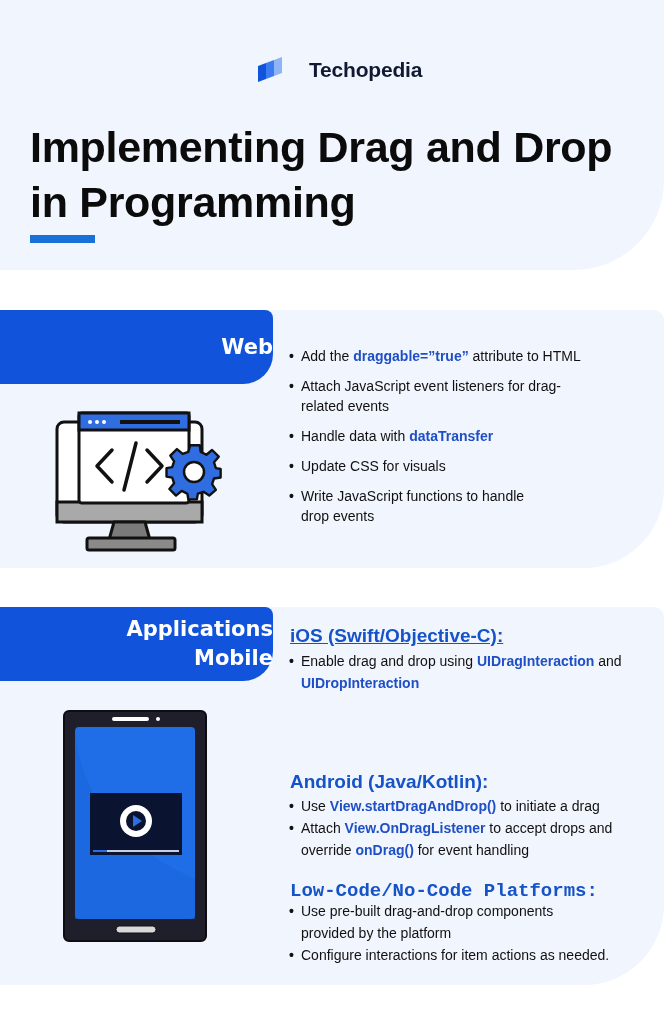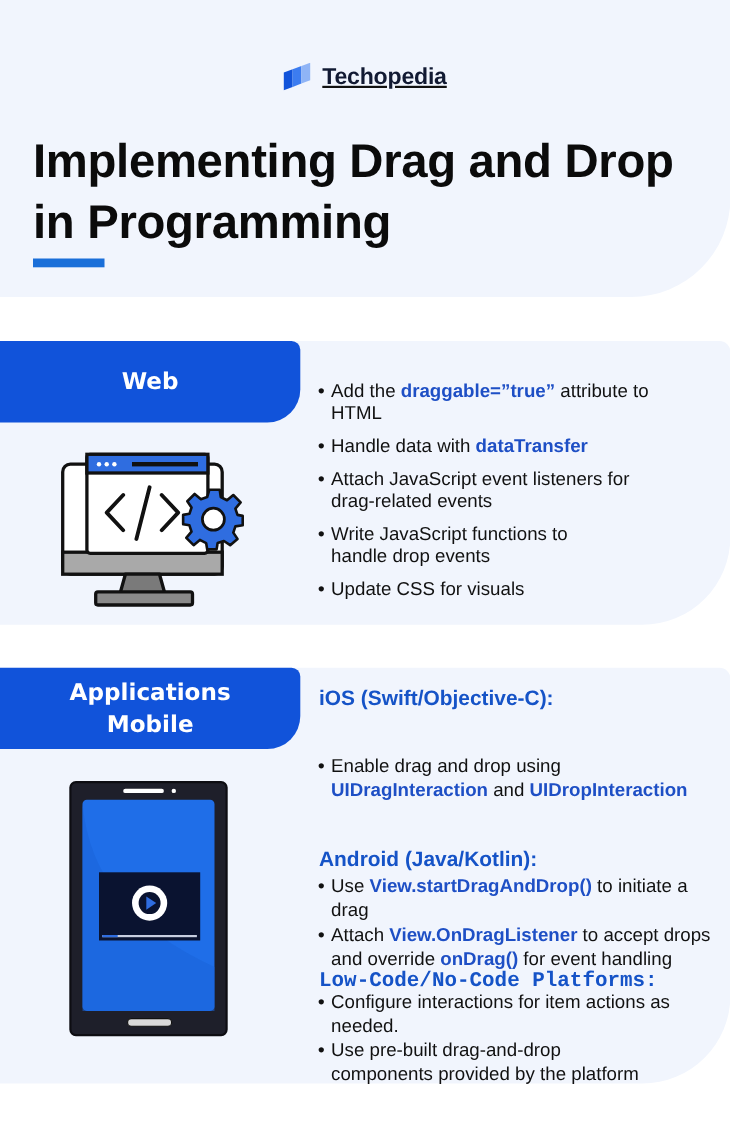--- a/index.html
+++ b/index.html
@@ -3,21 +3,21 @@
   <meta charset="utf-8">
   <style>
     * { box-sizing: border-box; margin: 0; padding: 0; }
     html, body { width: 664px; height: 1024px; background: #ffffff; overflow: hidden; }
     body { position: relative; font-family: "Liberation Sans", sans-serif; color: #111; }
 
     .hero {
       position: absolute; left: 0; top: 0; width: 664px; height: 270px;
       background: #f1f5fd; border-bottom-right-radius: 90px;
     }
-    .logo { position: absolute; left: 257px; top: 56px; height: 28px; display: flex; align-items: center; gap: 8px; text-decoration: underline; }
+    .logo { position: absolute; left: 257px; top: 56px; height: 28px; display: flex; align-items: center; gap: 24px; }
     .logo svg { width: 28px; height: 26px; }
     .logo-text { font-family: "Liberation Sans", sans-serif; font-weight: 700; font-size: 21px; color: #121a33; letter-spacing: -0.2px; }
 
     .title {
       position: absolute; left: 30px; top: 120px; width: 640px;
       font-family: "Liberation Sans", sans-serif; font-weight: 700; font-size: 43px; line-height: 55px;
       color: #0b0b0b; letter-spacing: -0.3px;
     }
     .title-bar { position: absolute; left: 30px; top: 235px; width: 65px; height: 8px; background: #1a6fd9; }
 
@@ -25,26 +25,26 @@
       position: absolute; left: 0; width: 664px; background: #f1f5fd;
       border-top-right-radius: 10px; border-bottom-right-radius: 80px;
     }
     .panel-web { top: 310px; height: 258px; }
     .panel-mob { top: 607px; height: 378px; }
 
     .section-tag {
       position: absolute; left: 0; width: 273px; height: 74px; background: #1153da;
       border-top-right-radius: 8px; border-bottom-right-radius: 30px;
       color: #ffffff; font-family: "DejaVu Sans", sans-serif; font-weight: 700; font-size: 21px;
-      line-height: 29px; text-align: center; display: flex; flex-direction: column; justify-content: center;
+      line-height: 29px; text-align: center; display: flex; flex-direction: column; justify-content: center; align-items: flex-end;
     }
     .tag-web { top: 310px; }
     .tag-mob { top: 607px; }
 
-    .bullets { position: absolute; list-style: none; font-family: "Liberation Sans", sans-serif; font-size: 17px; color: #111; }
+    .bullets { position: absolute; list-style: none; font-family: "Liberation Sans", sans-serif; font-size: 14px; color: #111; }
     .bullets li { position: relative; padding-left: 12px; line-height: 21px; }
     .bullets li::before { content: "•"; position: absolute; left: 0; top: 0; font-weight: 700; }
     .web-bullets { left: 289px; top: 346px; width: 340px; }
     .web-bullets li { margin-bottom: 10px; line-height: 20px; }
     .hl { color: #1e4fc5; font-weight: 700; }
 
     .sub-h { position: absolute; left: 290px; font-family: "Liberation Sans", sans-serif; font-weight: 700; font-size: 19px; color: #1553c7; }
     .mob-bullets { left: 289px; width: 360px; }
     .mob-bullets li { line-height: 22px; }
 
@@ -99,31 +99,31 @@
       <path d="M-5,-25 L5,-25 L6,-18 L12,-15 L18,-20 L25,-13 L20,-7 L22,-1 L27,0 L27,9 L20,10 L18,16 L22,22 L15,28 L9,24 L3,26 L2,32 L-7,32 L-8,26 L-14,23 L-20,28 L-27,21 L-22,15 L-24,9 L-30,8 L-30,-1 L-24,-2 L-22,-8 L-26,-14 L-19,-21 L-13,-16 L-7,-18 Z" transform="translate(1,-3) scale(0.95)"></path>
     </g>
     <circle cx="0" cy="0" r="10" fill="#ffffff" stroke="#111" stroke-width="2.5"></circle>
   </g>
 </svg>
 
 <ul class="bullets web-bullets">
   <li>
     <span>Add the </span><span class="hl">draggable=”true”</span><span> attribute to HTML</span>
   </li>
+  <li style="width:300px;">
+    <span>Attach JavaScript event listeners for drag-related events</span>
+  </li>
   <li>
     <span>Handle data with </span><span class="hl">dataTransfer</span>
   </li>
-  <li style="width:300px;">
-    <span>Attach JavaScript event listeners for drag-related events</span>
+  <li>
+    <span>Update CSS for visuals</span>
   </li>
   <li style="width:265px;">
     <span>Write JavaScript functions to handle drop events</span>
-  </li>
-  <li>
-    <span>Update CSS for visuals</span>
   </li>
 </ul>
 
 <div class="panel panel-mob"></div>
 <div class="section-tag tag-mob">
   <span>Applications</span>
   <span>Mobile</span>
 </div>
 
 <svg class="illu" style="left:62px; top:709px; width:146px; height:234px;" viewBox="0 0 146 234">
@@ -134,38 +134,38 @@
   <path d="M13,22 Q22,120 133,170 L133,210 L13,210 Z" fill="#1a64d8" opacity="0.55"></path>
   <rect x="28" y="84" width="92" height="62" fill="#0a1330"></rect>
   <rect x="31" y="141" width="86" height="2" fill="#c8cfe0"></rect>
   <rect x="31" y="141" width="14" height="2" fill="#2f6de0"></rect>
   <circle cx="74" cy="112" r="16" fill="#ffffff"></circle>
   <circle cx="74" cy="112" r="10" fill="#0a1330"></circle>
   <polygon points="71,106 80,112 71,118" fill="#2f6de0"></polygon>
   <rect x="54" y="217" width="40" height="7" rx="3.5" fill="#d9d9d9" stroke="#111" stroke-width="1"></rect>
 </svg>
 
-<div class="sub-h" style="top:625px;">iOS (Swift/Objective-C):</div>
-<ul class="bullets mob-bullets" style="top:650px;margin-top:36px;">
+<div class="sub-h" style="top:625px;text-decoration:underline;">iOS (Swift/Objective-C):</div>
+<ul class="bullets mob-bullets" style="top:650px;">
   <li style="width:340px;">
     <span>Enable drag and drop using </span><span class="hl">UIDragInteraction</span><span> and </span><span class="hl">UIDropInteraction</span>
   </li>
 </ul>
 
 <div class="sub-h" style="top:771px;">Android (Java/Kotlin):</div>
 <ul class="bullets mob-bullets" style="top:795px;">
   <li>
     <span>Use </span><span class="hl">View.startDragAndDrop()</span><span> to initiate a drag</span>
   </li>
   <li style="width:360px;">
     <span>Attach </span><span class="hl">View.OnDragListener</span><span> to accept drops and override </span><span class="hl">onDrag()</span><span> for event handling</span>
   </li>
 </ul>
 
 <div class="sub-h" style="top:880px;font-family:Liberation Mono, monospace;">Low-Code/No-Code Platforms:</div>
 <ul class="bullets mob-bullets" style="top:900px;">
+  <li style="width:300px;">
+    <span>Use pre-built drag-and-drop components provided by the platform</span>
+  </li>
   <li style="width:370px;">
     <span>Configure interactions for item actions as needed.</span>
-  </li>
-  <li style="width:300px;">
-    <span>Use pre-built drag-and-drop components provided by the platform</span>
   </li>
 </ul>
 
 </body></html>

